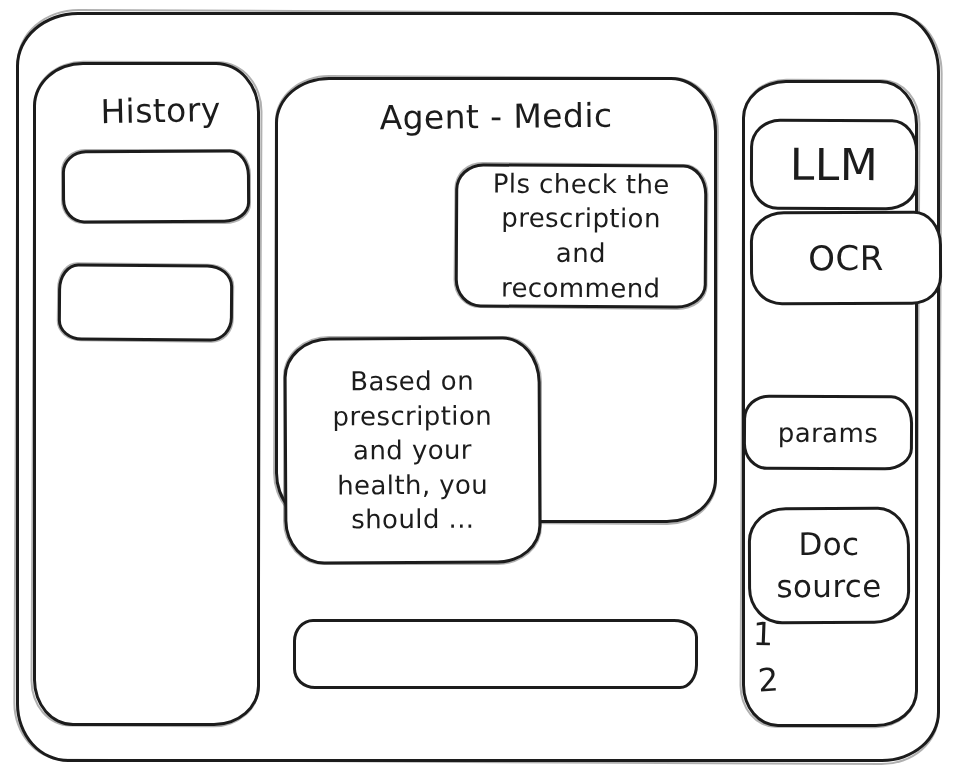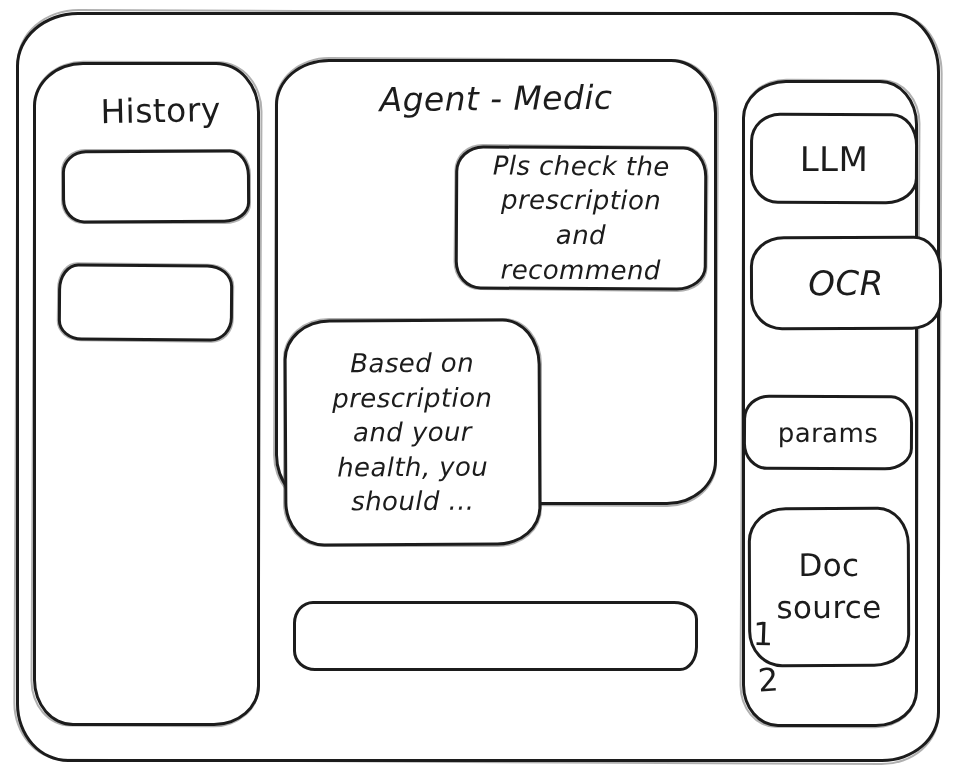--- a/index.html
+++ b/index.html
@@ -60,24 +60,23 @@
   .history-item-2 {
     left: 22px; top: 199px;
     width: 175px; height: 77px;
     border-radius: 20px 26px 22px 24px / 26px 22px 24px 20px;
     transform: rotate(0.4deg);
     cursor: pointer;
   }
 
   
   .chat-panel {
-    left: 256px; top: 44px;
+    left: 256px; top: 62px;
     width: 442px; height: 446px;
     border-radius: 54px 46px 50px 44px / 46px 54px 44px 50px;
-    font-style: italic;
   }
   .chat-title {
     position: absolute; top: 17px; left: 0; right: 0;
     text-align: center;
     font-size: 33px;
     transform: rotate(-0.6deg);
     white-space: nowrap;
   }
   .bubble {
     display: flex;
@@ -129,44 +128,43 @@
     text-align: center;
     background: #ffffff;
     border: 3px solid #1c1c1c;
     color: #1c1c1c;
     font-family: inherit;
     letter-spacing: 0.4px;
     cursor: pointer;
     appearance: none;
   }
   .btn-llm {
-    left: 5px; top: 30px;
+    left: 5px; top: 36px;
     width: 168px; height: 91px;
-    font-size: 34px;
+    font-size: 44px;
     border-radius: 30px 26px 32px 28px / 28px 32px 26px 30px;
     transform: rotate(0.2deg);
   }
   .btn-ocr {
-    left: 5px; top: 153px;
+    left: 5px; top: 128px;
     width: 192px; height: 94px;
     font-size: 34px;
     border-radius: 34px 28px 30px 32px / 30px 34px 28px 32px;
     transform: rotate(-0.2deg);
-    font-style: italic;
   }
   .btn-params {
     left: -2px; top: 312px;
     width: 170px; height: 75px;
     font-size: 26px;
     border-radius: 26px 22px 28px 24px / 24px 28px 22px 26px;
     transform: rotate(0.3deg);
   }
   .btn-doc-source {
     left: 3px; top: 424px;
-    width: 162px; height: 160px;
+    width: 162px; height: 117px;
     font-size: 31px;
     line-height: 1.35;
     padding: 4px 10px;
     border-radius: 38px 32px 36px 34px / 34px 38px 32px 36px;
     transform: rotate(-0.2deg);
   }
   .doc-item {
     position: absolute;
     font-size: 32px;
     z-index: 2;

